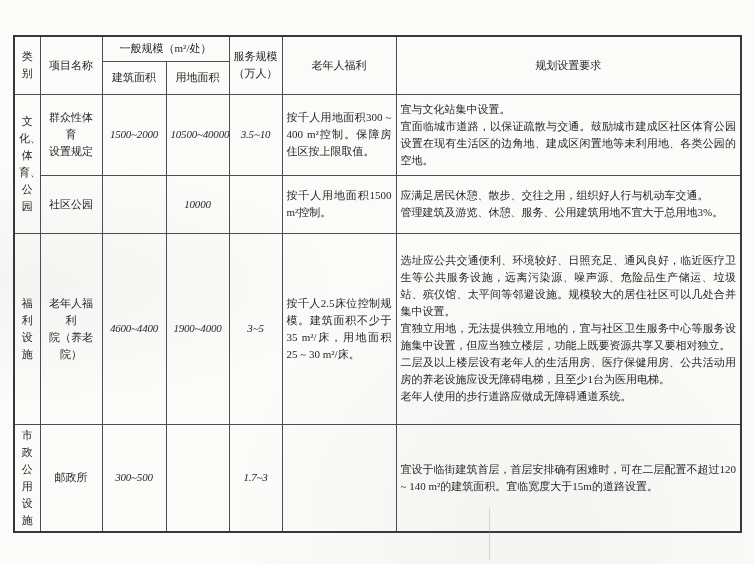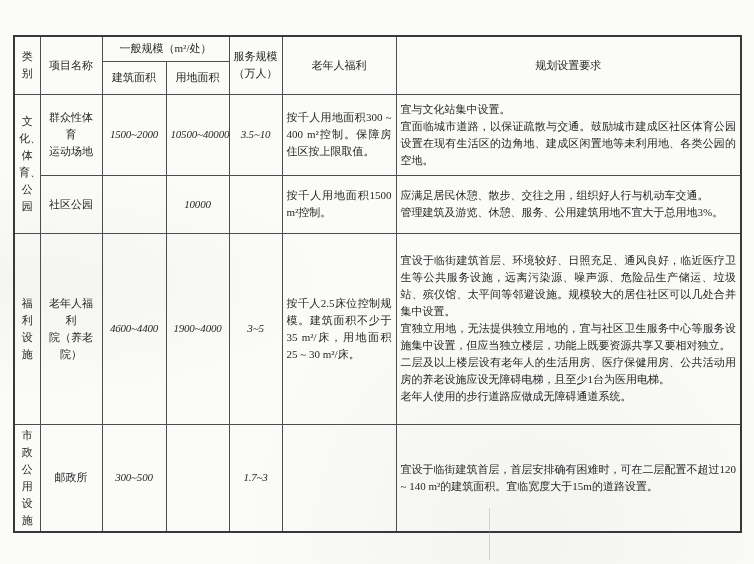--- a/index.html
+++ b/index.html
@@ -96,21 +96,21 @@
         <th>建筑面积</th>
         <th>用地面积</th>
       </tr>
     </thead>
     <tbody>
       <tr class="brow1">
         <td class="cat" rowspan="2">文化、
 体育、
 公园</td>
         <td class="proj">群众性体育
-运动场地</td>
+设置规定</td>
         <td class="num">1500~2000</td>
         <td class="num">10500~40000</td>
         <td class="num">3.5~10</td>
         <td class="reg">按千人用地面积300 ~ 400 m²控制。保障房住区按上限取值。</td>
         <td class="plan">宜与文化站集中设置。
 宜面临城市道路，以保证疏散与交通。鼓励城市建成区社区体育公园设置在现有生活区的边角地、建成区闲置地等未利用地、各类公园的空地。</td>
       </tr>
       <tr class="brow2">
         <td class="proj">社区公园</td>
         <td class="num"></td>
@@ -122,21 +122,21 @@
       </tr>
       <tr class="brow3">
         <td class="cat">福利
 设施</td>
         <td class="proj">老年人福利
 院（养老院）</td>
         <td class="num">4600~4400</td>
         <td class="num">1900~4000</td>
         <td class="num">3~5</td>
         <td class="reg">按千人2.5床位控制规模。建筑面积不少于35 m²/床，用地面积25 ~ 30 m²/床。</td>
-        <td class="plan">宜设于临街建筑首层、环境较好、日照充足、通风良好，临近医疗卫生等公共服务设施，远离污染源、噪声源、危险品生产储运、垃圾站、殡仪馆、太平间等邻避设施。规模较大的居住社区可以几处合并集中设置。
+        <td class="plan">选址应公共交通便利、环境较好、日照充足、通风良好，临近医疗卫生等公共服务设施，远离污染源、噪声源、危险品生产储运、垃圾站、殡仪馆、太平间等邻避设施。规模较大的居住社区可以几处合并集中设置。
 宜独立用地，无法提供独立用地的，宜与社区卫生服务中心等服务设施集中设置，但应当独立楼层，功能上既要资源共享又要相对独立。
 二层及以上楼层设有老年人的生活用房、医疗保健用房、公共活动用房的养老设施应设无障碍电梯，且至少1台为医用电梯。
 老年人使用的步行道路应做成无障碍通道系统。</td>
       </tr>
       <tr class="brow4">
         <td class="cat">市政
 公用
 设施</td>
         <td class="proj">邮政所</td>
         <td class="num">300~500</td>

